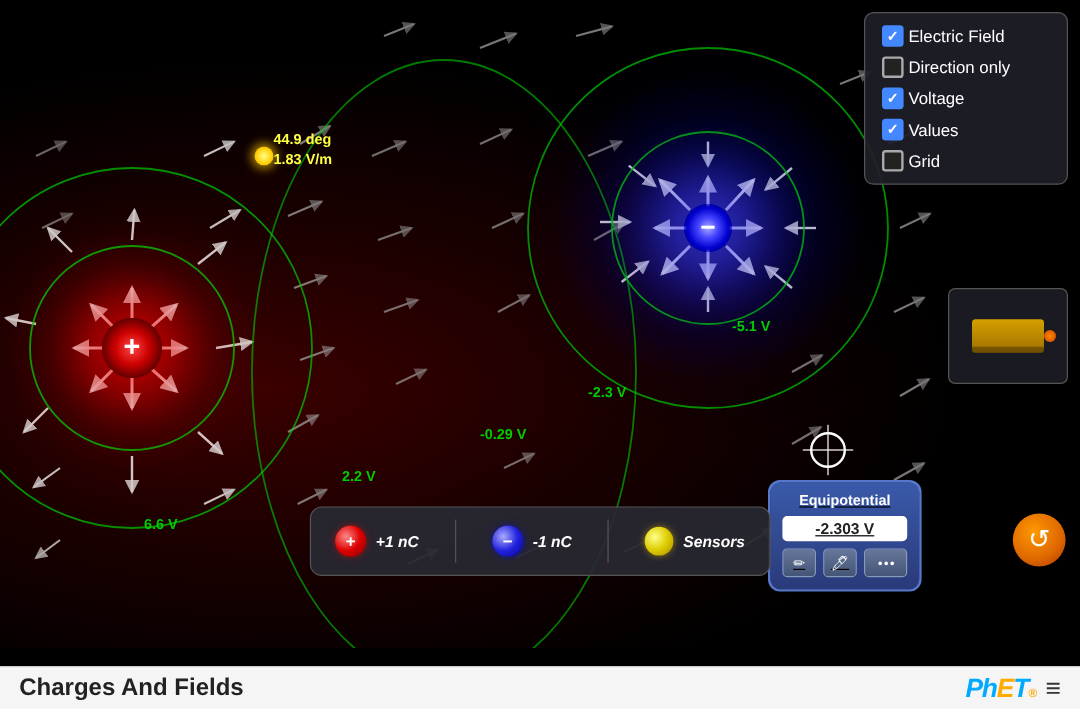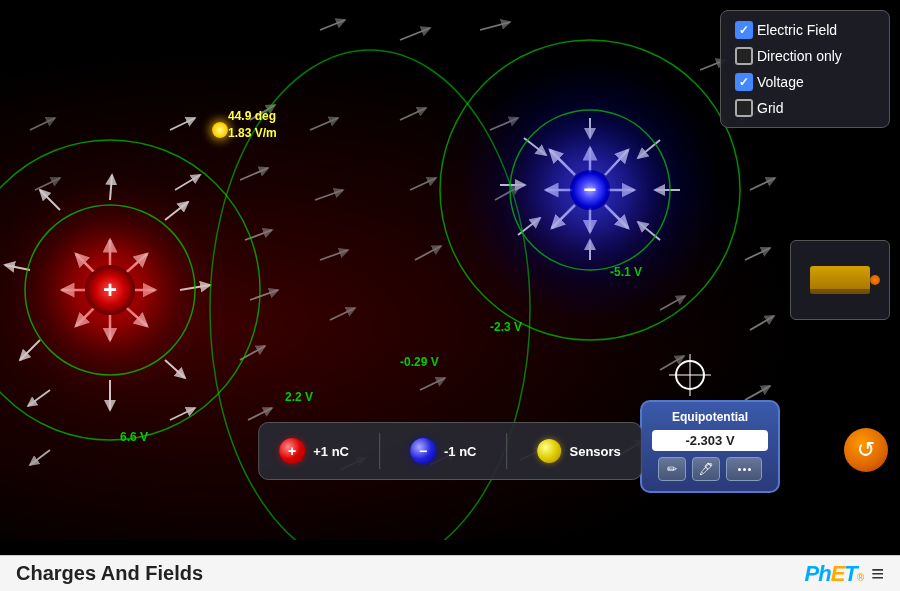--- a/index.html
+++ b/index.html
@@ -194,26 +194,27 @@
       height: 10px;
       border-radius: 50%;
       background: radial-gradient(circle, #ff8800 0%, #cc4400 100%);
     }
 
     
     .equi-panel {
       position: absolute;
       left: 640px;
       top: 400px;
-      width: 140px;
+      width: 128px;
       background: linear-gradient(to bottom, #3a5aaa, #2a3a7a);
       border: 2px solid #5577cc;
       border-radius: 10px;
       padding: 8px 10px 10px;
       text-align: center;
+      text-decoration: underline;
     }
     .equi-title {
       color: white;
       font-size: 12px;
       font-weight: bold;
       margin-bottom: 6px;
     }
     .equi-value-box {
       background: white;
       border-radius: 4px;
@@ -312,20 +313,21 @@
       width: 24px;
       height: 24px;
       border-radius: 50%;
       background: radial-gradient(circle at 35% 35%, #ffff88, #ddcc00 50%, #aa8800);
       box-shadow: 0 0 6px rgba(255,200,0,0.5);
     }
     .toolbar-label {
       color: white;
       font-size: 13px;
       font-weight: bold;
+      font-style: italic;
     }
     .toolbar-divider {
       width: 1px;
       height: 36px;
       background: #555;
     }
 
     
     .refresh-btn {
       position: absolute;
@@ -559,20 +561,24 @@
     </div>
     <div class="control-item">
       <div class="control-checkbox"></div>
       <span class="control-label">Direction only</span>
     </div>
     <div class="control-item">
       <div class="control-checkbox checked"></div>
       <span class="control-label">Voltage</span>
     </div>
     <div class="control-item">
+      <div class="control-checkbox checked"></div>
+      <span class="control-label">Values</span>
+    </div>
+    <div class="control-item">
       <div class="control-checkbox"></div>
       <span class="control-label">Grid</span>
     </div>
   </div>
 
   <div class="ruler-panel">
     <div class="ruler-icon">
       <div style="position:absolute;bottom:0;left:0;right:0;height:5px;background:rgba(0,0,0,0.3);border-radius:0 0 3px 3px;"></div>
     </div>
   </div>

